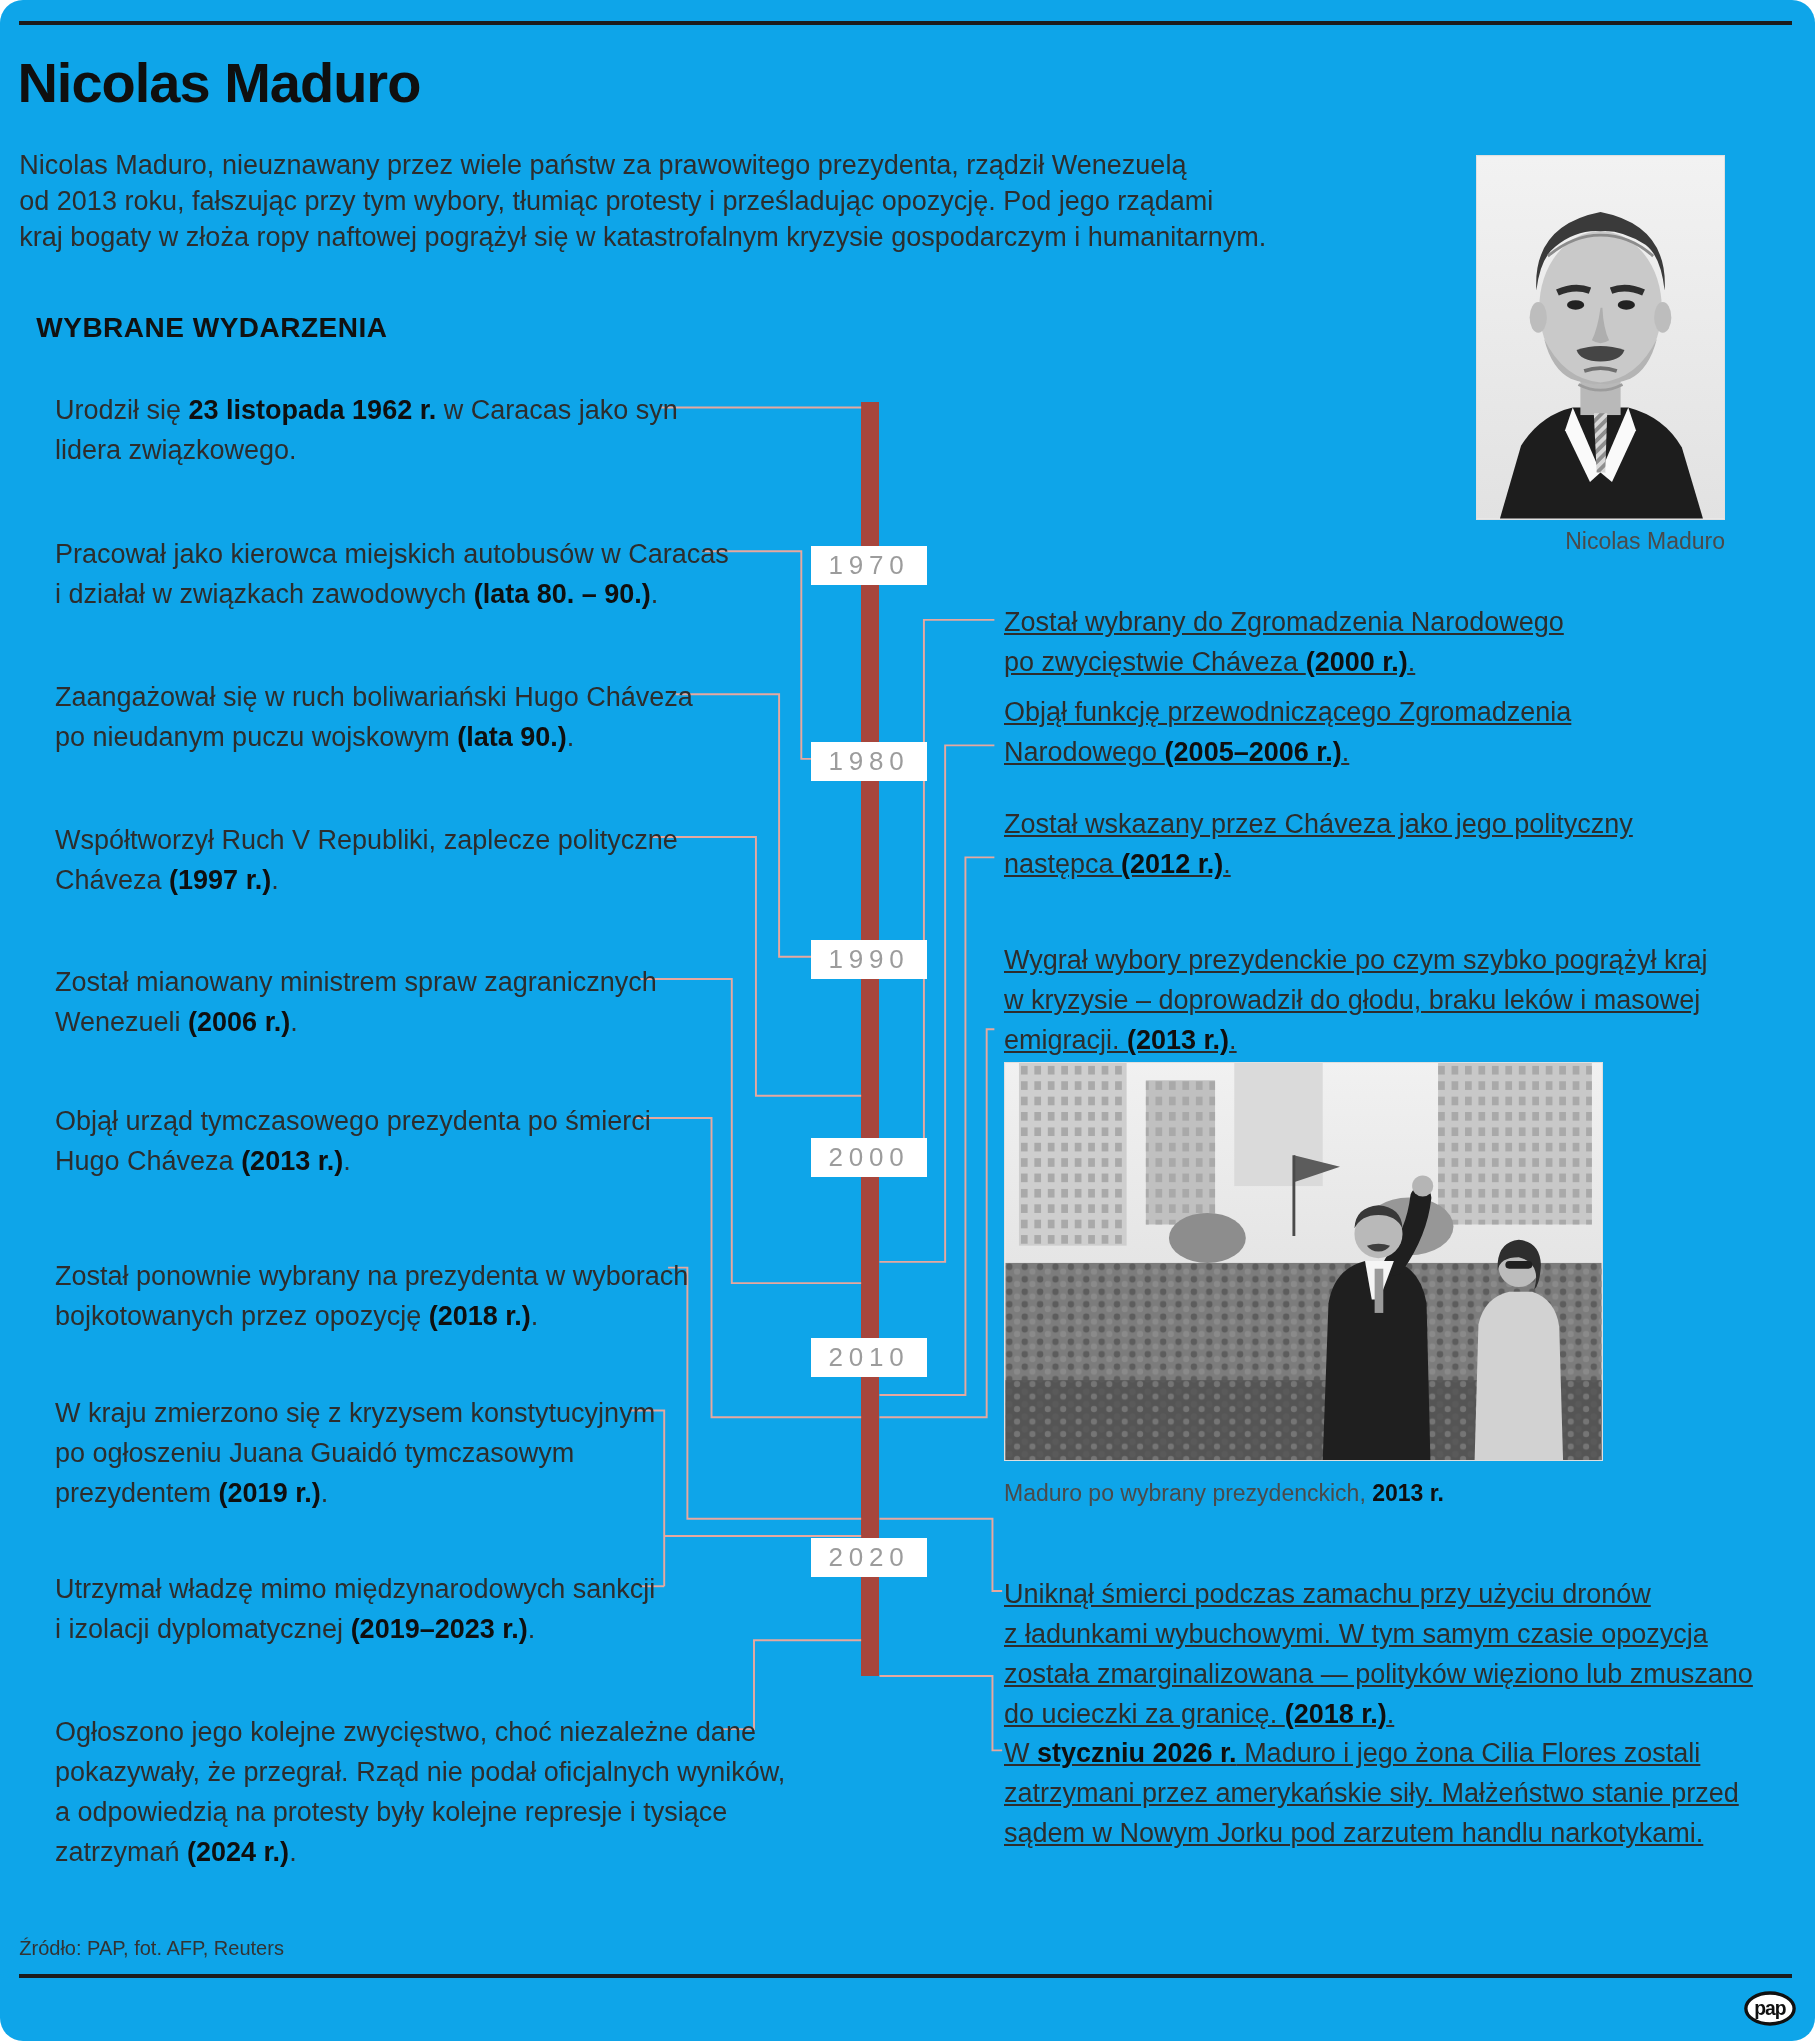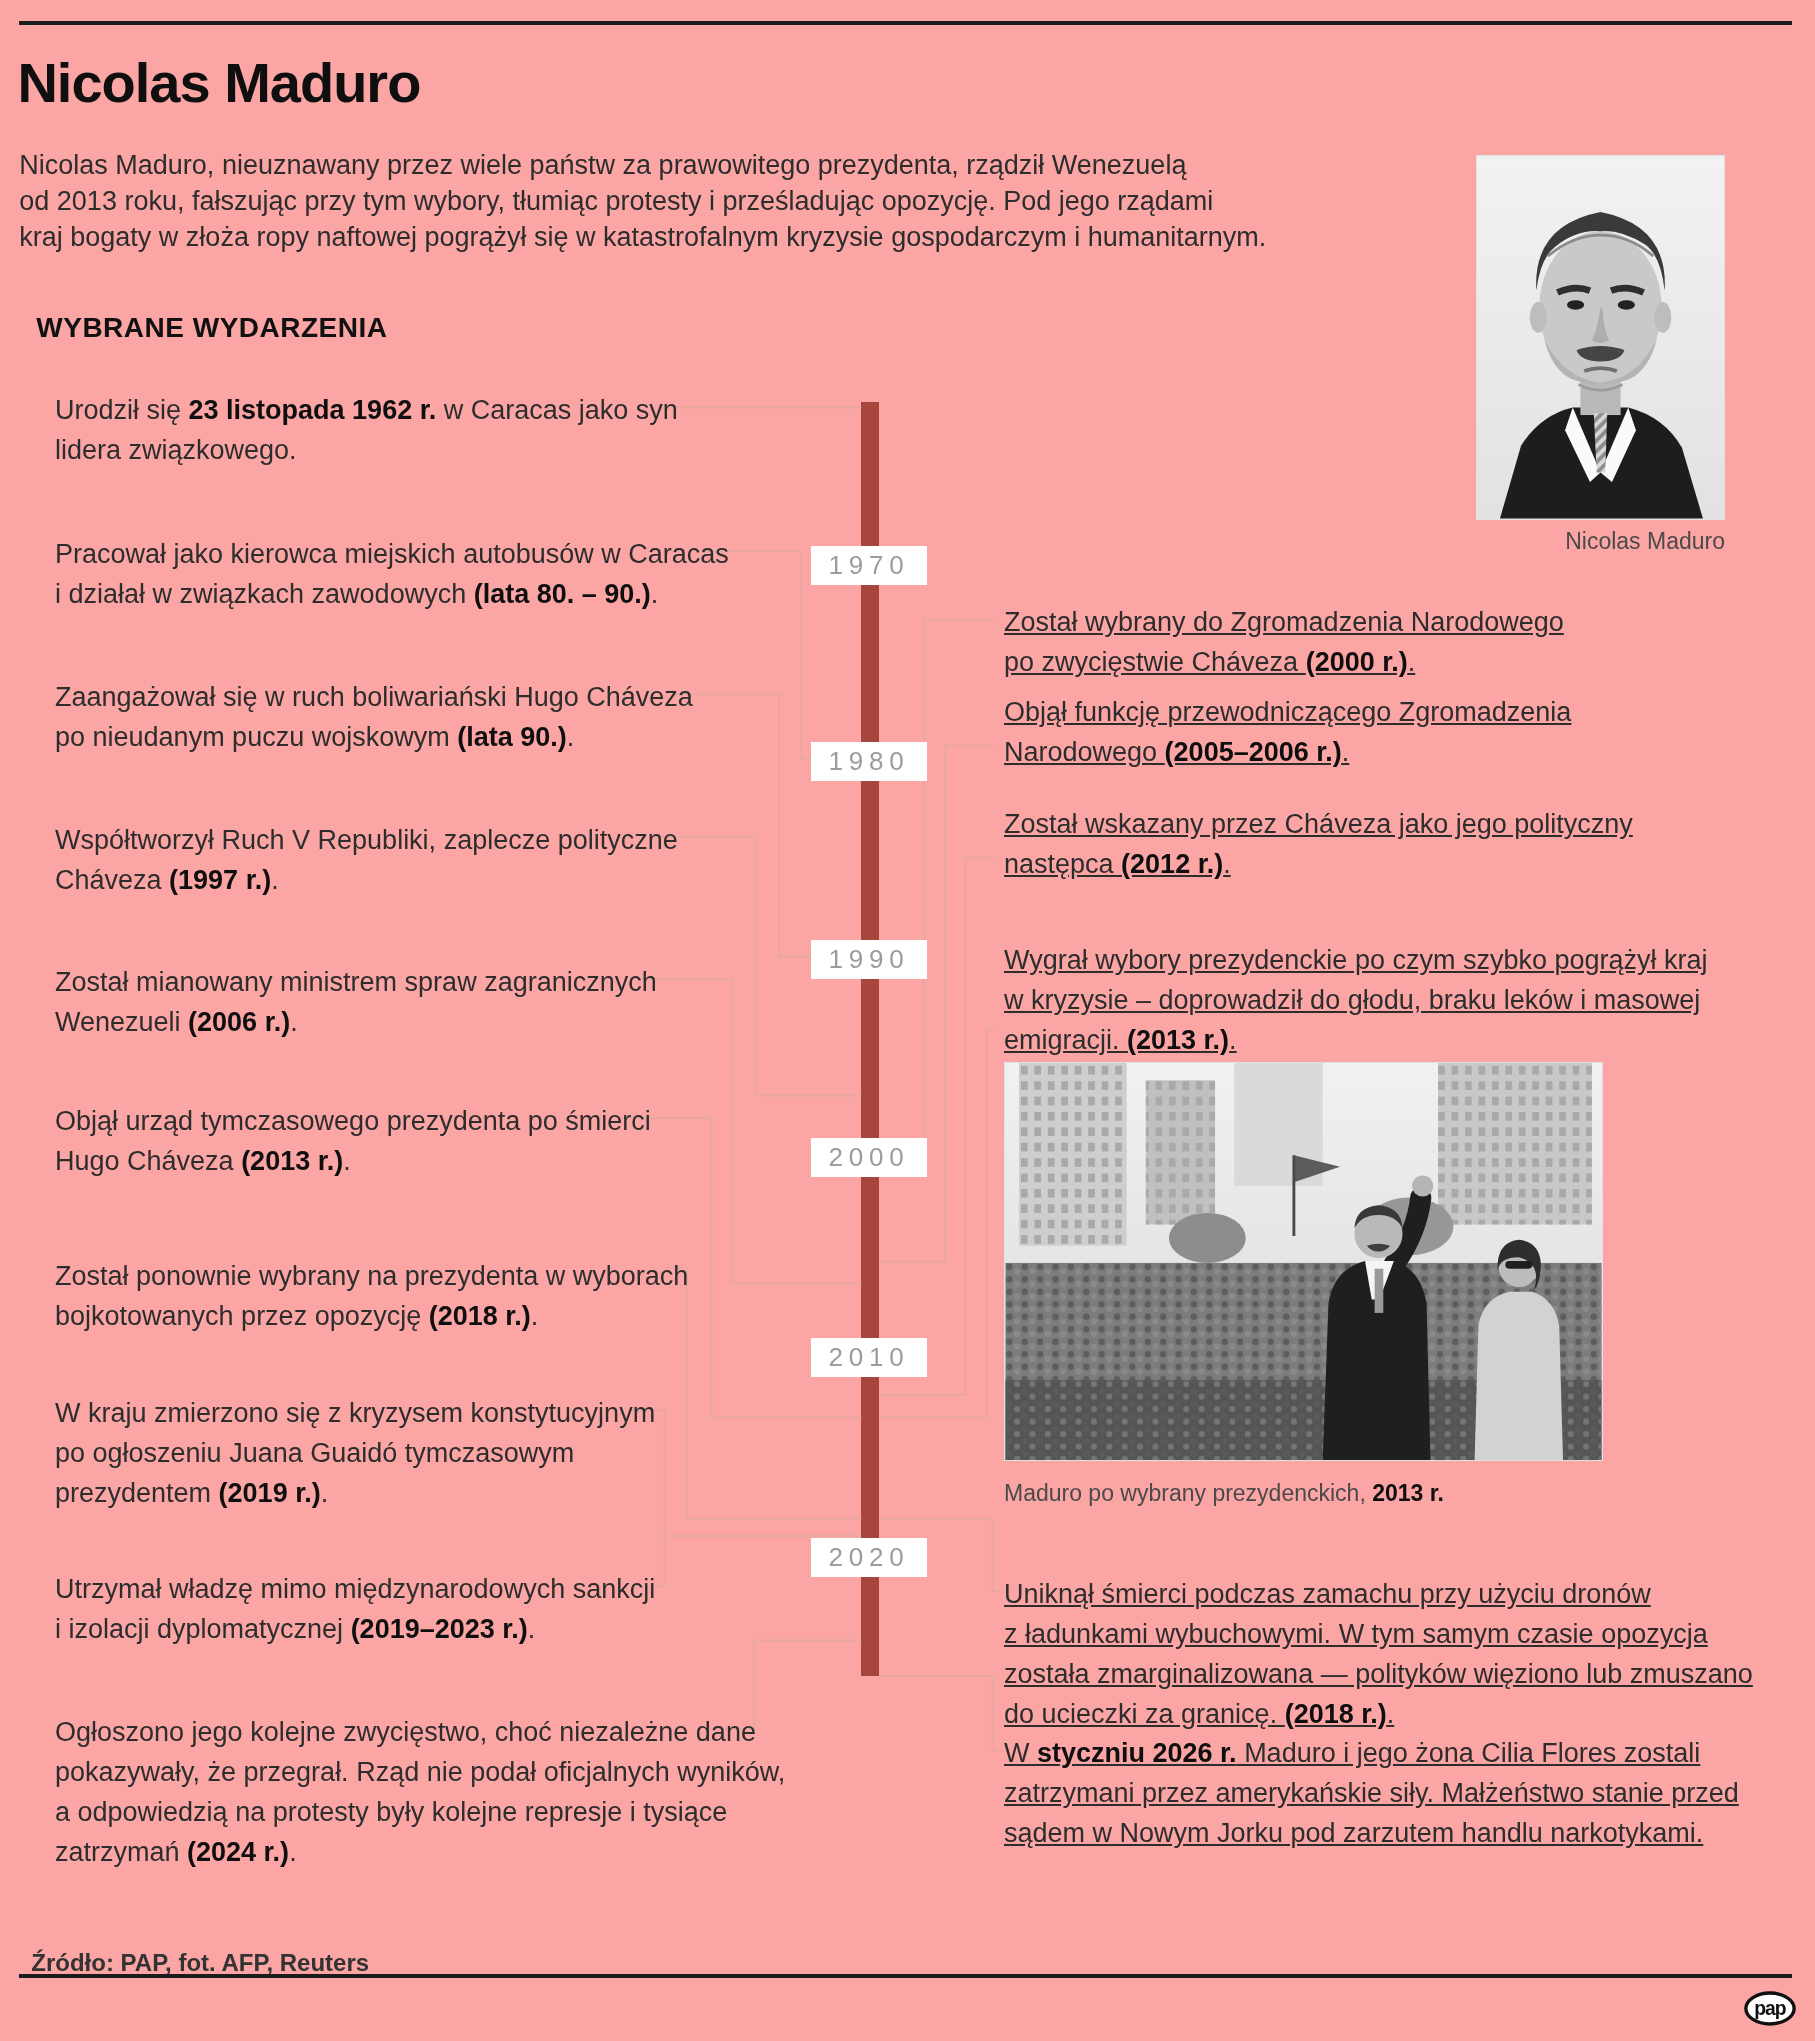--- a/index.html
+++ b/index.html
@@ -1,18 +1,18 @@
 <!DOCTYPE html>
 <html lang="pl"><head>
 <meta charset="utf-8">
 <style>
   html,body{margin:0;padding:0;background:#ffffff;}
   .canvas{
-    position:relative;width:1815px;height:2041px;background:#fca5a5;overflow:hidden;
-    font-family:"Liberation Sans","DejaVu Sans",sans-serif;color:#2d2d2d;
+    position:relative;width:1815px;height:2041px;background:#0ea5e9;overflow:hidden;
+    font-family:"Liberation Sans","DejaVu Sans",sans-serif;color:#2d2d2d;border-radius:23px;
   }
   .rule{position:absolute;left:19.3px;width:1773px;height:3.9px;background:#1c1c1c;}
   .rule.top{top:21px;}
   .rule.bottom{top:1974px;}
   .title{
     position:absolute;left:17.4px;top:50px;margin:0;
     font-size:56px;font-weight:800;letter-spacing:-1px;color:#0f0f0f;
   }
   .intro{
     position:absolute;left:19.3px;top:147px;margin:0;
@@ -43,22 +43,22 @@
   .photo svg{display:block;}
   .portrait{left:1476px;top:155px;width:249px;height:365px;}
   .crowd{left:1004px;top:1062px;width:599px;height:399px;}
   .caption{
     position:absolute;z-index:4;margin:0;
     font-size:23px;line-height:29px;color:#4a4a4a;
   }
   .caption.portrait-caption{left:1387px;top:527px;width:338px;text-align:right;}
   .caption.crowd-caption{left:1004px;top:1479px;width:618px;text-align:left;}
   .footer-source{
-    position:absolute;left:19.3px;top:1937px;margin:12px;
-    font-size:24px;color:#333;font-weight:bold;
+    position:absolute;left:19.3px;top:1937px;margin:0;
+    font-size:20px;color:#333;
   }
   .pap-logo{position:absolute;left:1742px;top:1988px;z-index:3;}
 </style>
 </head>
 <body>
 
 <div class="canvas">
 
   <div class="rule top"></div>
 

